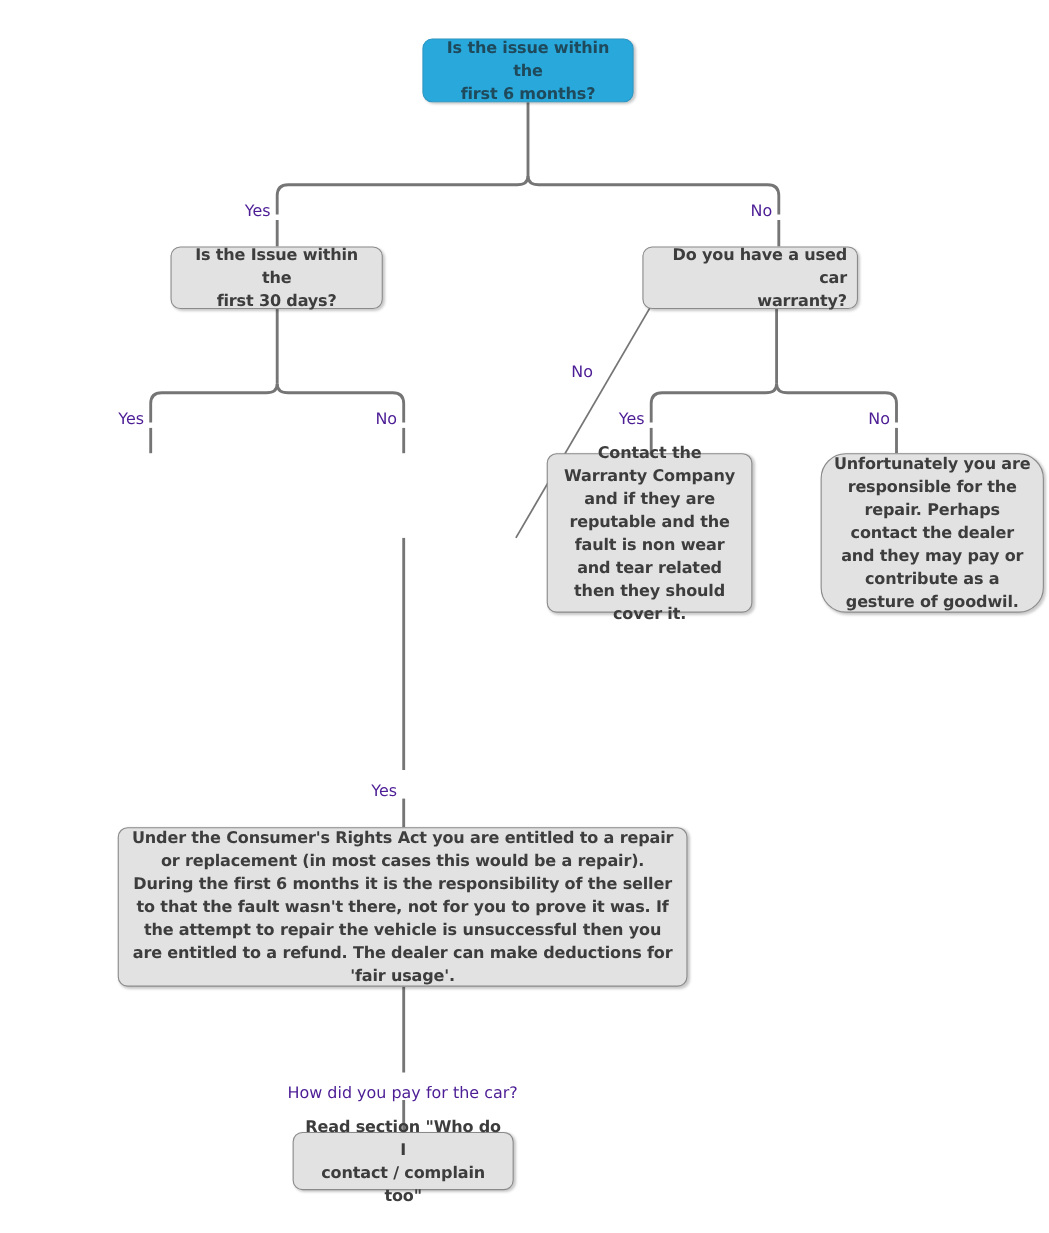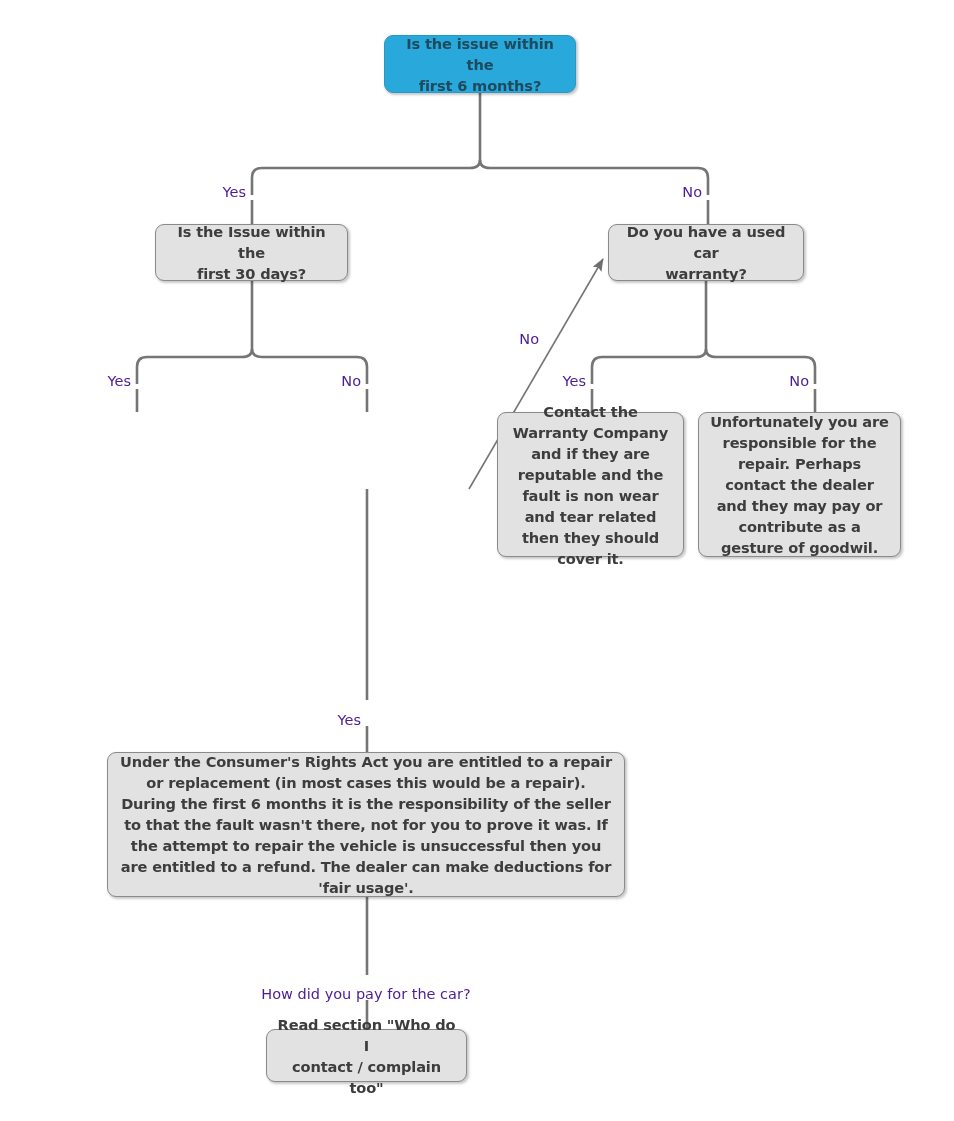--- a/index.html
+++ b/index.html
@@ -105,24 +105,24 @@
 
       <path d="M367,897 L367,975"></path>
       <path d="M367,1000 L367,1029"></path>
     </g>
   </svg>
 
   <div class="node start" style="left: 384px; top: 35px; width: 192px; height: 58px;">Is the issue within the
 first 6 months?</div>
   <div class="node" style="left: 155px; top: 224px; width: 193px; height: 57px;">Is the Issue within the
 first 30 days?</div>
-  <div class="node" style="left: 608px; top: 224px; width: 196px; height: 57px;">Do you have a used car
+  <div class="node" style="left: 584px; top: 224px; width: 196px; height: 57px; text-align: right;">Do you have a used car
 warranty?</div>
   <div class="node" style="left: 497px; top: 412px; width: 187px; height: 145px;">Contact the Warranty Company and if they are reputable and the fault is non wear and tear related then they should cover it.</div>
-  <div class="node" style="left: 698px; top: 412px; width: 203px; height: 145px;">Unfortunately you are responsible for the repair. Perhaps contact the dealer and they may pay or contribute as a gesture of goodwil.</div>
+  <div class="node" style="left: 746px; top: 412px; width: 203px; height: 145px; border-radius: 23px;">Unfortunately you are responsible for the repair. Perhaps contact the dealer and they may pay or contribute as a gesture of goodwil.</div>
   <div class="node" style="left: 107px; top: 752px; width: 518px; height: 145px;">Under the Consumer's Rights Act you are entitled to a repair or replacement (in most cases this would be a repair). During the first 6 months it is the responsibility of the seller to that the fault wasn't there, not for you to prove it was. If the attempt to repair the vehicle is unsuccessful then you are entitled to a refund. The dealer can make deductions for 'fair usage'.</div>
   <div class="node" style="left: 266px; top: 1029px; width: 201px; height: 53px;">Read section "Who do I
 contact / complain too"</div>
 
   <div class="edge-label" style="left: 210px; top: 184px; width: 36px;">Yes</div>
   <div class="edge-label" style="left: 668px; top: 184px; width: 34px;">No</div>
   <div class="edge-label" style="left: 95px; top: 373px; width: 36px;">Yes</div>
   <div class="edge-label" style="left: 327px; top: 373px; width: 34px;">No</div>
   <div class="edge-label" style="left: 550px; top: 373px; width: 36px;">Yes</div>
   <div class="edge-label" style="left: 775px; top: 373px; width: 34px;">No</div>

